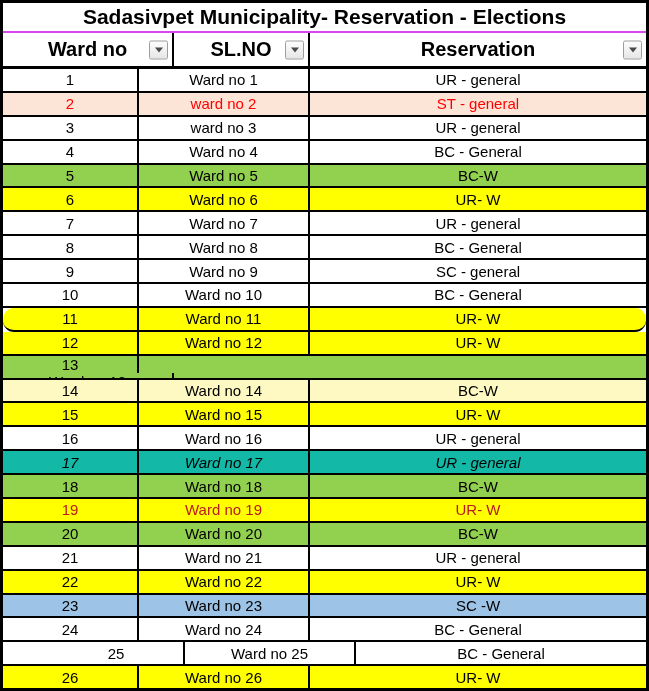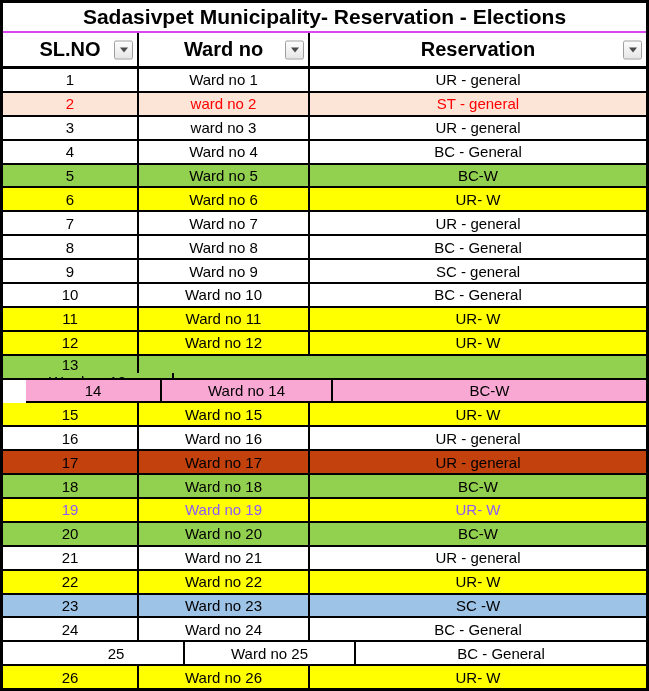--- a/index.html
+++ b/index.html
@@ -102,28 +102,28 @@
   .cell:last-child { border-right: none; }
 </style>
 </head>
 <body>
 
 <div class="sheet">
 
   <div class="title-row">Sadasivpet Municipality- Reservation - Elections</div>
 
   <div class="header-row">
-    <div class="hcell col-sl">
-      <span>SL.NO</span>
+    <div class="hcell col-ward">
+      <span>Ward no</span>
       <button class="filter-btn">
         <span class="filter-tri"></span>
       </button>
     </div>
-    <div class="hcell col-ward">
-      <span>Ward no</span>
+    <div class="hcell col-sl">
+      <span>SL.NO</span>
       <button class="filter-btn">
         <span class="filter-tri"></span>
       </button>
     </div>
     <div class="hcell col-res">
       <span>Reservation</span>
       <button class="filter-btn">
         <span class="filter-tri"></span>
       </button>
     </div>
@@ -183,69 +183,69 @@
     <div class="cell col-ward">Ward no 9</div>
     <div class="cell col-res">SC - general</div>
   </div>
 
   <div class="row" style="background: rgb(255, 255, 255); color: rgb(0, 0, 0);">
     <div class="cell col-sl">10</div>
     <div class="cell col-ward">Ward no 10</div>
     <div class="cell col-res">BC - General</div>
   </div>
 
-  <div class="row" style="background: rgb(255, 255, 0); color: rgb(0, 0, 0);">
+  <div class="row" style="background: rgb(255, 255, 0); color: rgb(0, 0, 0); border-radius: 11px;">
     <div class="cell col-sl">11</div>
     <div class="cell col-ward">Ward no 11</div>
     <div class="cell col-res">UR- W</div>
   </div>
 
   <div class="row" style="background: rgb(255, 255, 0); color: rgb(0, 0, 0);">
     <div class="cell col-sl">12</div>
     <div class="cell col-ward">Ward no 12</div>
     <div class="cell col-res">UR- W</div>
   </div>
 
   <div class="row" style="background: rgb(146, 208, 80); color: rgb(0, 0, 0); flex-direction: column;">
     <div class="cell col-sl">13</div>
     <div class="cell col-ward">Ward no 13</div>
     <div class="cell col-res">BC-W</div>
   </div>
 
-  <div class="row" style="background: #f9a8d4; color: rgb(0, 0, 0); margin-left: 23px;">
+  <div class="row" style="background: #fef9c3; color: rgb(0, 0, 0);">
     <div class="cell col-sl">14</div>
     <div class="cell col-ward">Ward no 14</div>
     <div class="cell col-res">BC-W</div>
   </div>
 
   <div class="row" style="background: rgb(255, 255, 0); color: rgb(0, 0, 0);">
     <div class="cell col-sl">15</div>
     <div class="cell col-ward">Ward no 15</div>
     <div class="cell col-res">UR- W</div>
   </div>
 
   <div class="row" style="background: rgb(255, 255, 255); color: rgb(0, 0, 0);">
     <div class="cell col-sl">16</div>
     <div class="cell col-ward">Ward no 16</div>
     <div class="cell col-res">UR - general</div>
   </div>
 
-  <div class="row" style="background: #c2410c; color: rgb(0, 0, 0);">
+  <div class="row" style="background: #14b8a6; color: rgb(0, 0, 0); font-style: italic;">
     <div class="cell col-sl">17</div>
     <div class="cell col-ward">Ward no 17</div>
     <div class="cell col-res">UR - general</div>
   </div>
 
   <div class="row" style="background: rgb(146, 208, 80); color: rgb(0, 0, 0);">
     <div class="cell col-sl">18</div>
     <div class="cell col-ward">Ward no 18</div>
     <div class="cell col-res">BC-W</div>
   </div>
 
-  <div class="row" style="background: rgb(255, 255, 0); color: #8b5cf6;">
+  <div class="row" style="background: rgb(255, 255, 0); color: #b91c1c;">
     <div class="cell col-sl">19</div>
     <div class="cell col-ward">Ward no 19</div>
     <div class="cell col-res">UR- W</div>
   </div>
 
   <div class="row" style="background: rgb(146, 208, 80); color: rgb(0, 0, 0);">
     <div class="cell col-sl">20</div>
     <div class="cell col-ward">Ward no 20</div>
     <div class="cell col-res">BC-W</div>
   </div>

